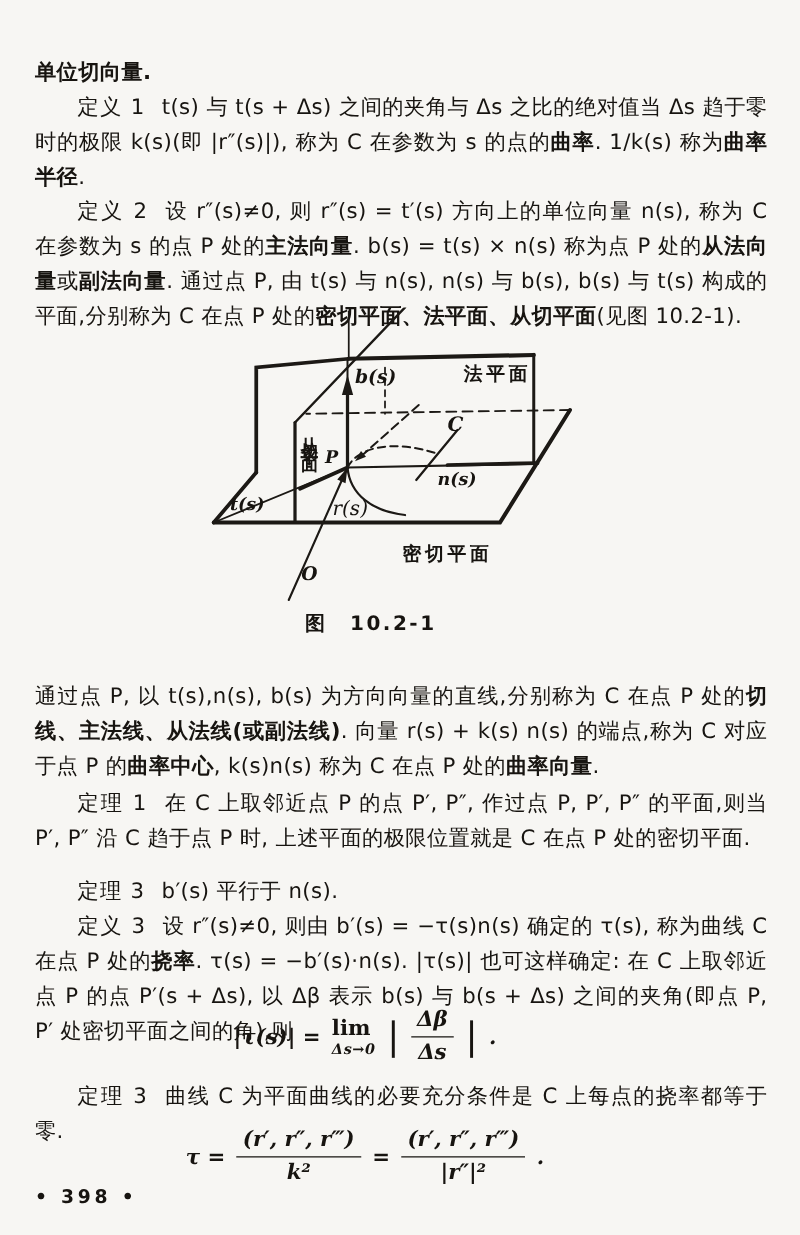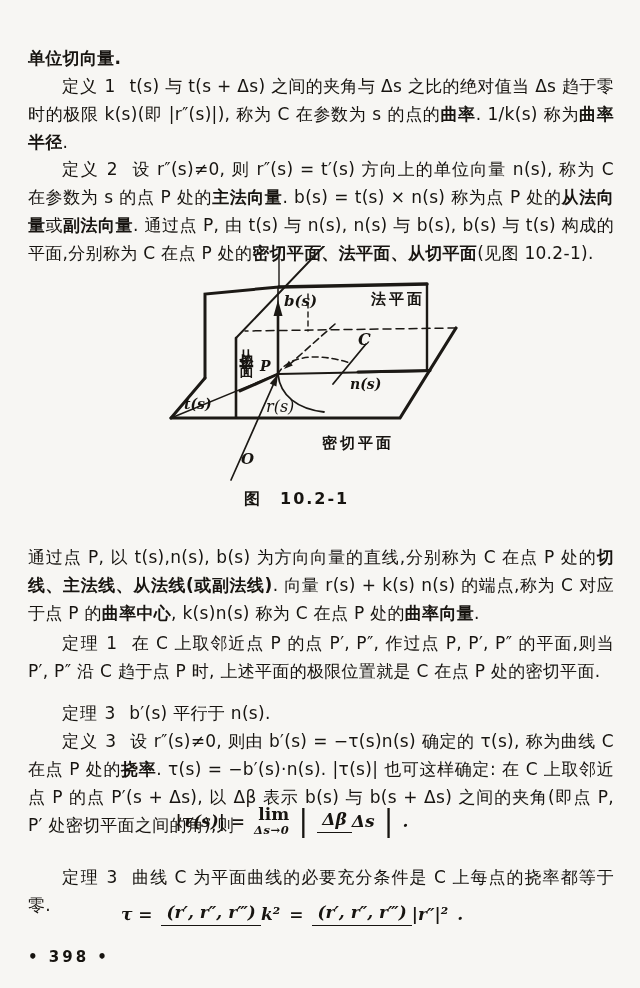--- a/index.html
+++ b/index.html
@@ -32,23 +32,23 @@
     position:absolute;left:244px;top:489px;
     font-size:16px;font-weight:bold;letter-spacing:2px;
   }
   
   .formula{
     position:absolute;left:0;width:584px;
     display:flex;justify-content:center;align-items:center;gap:9px;
     font-family:"DejaVu Serif",serif;font-style:italic;font-weight:bold;
     font-size:17px;
   }
-  .limwrap{display:inline-flex;flex-direction:column;align-items:flex-end;line-height:1}
+  .limwrap{display:inline-flex;flex-direction:column;align-items:flex-start;line-height:1}
   .limsub{font-size:11.5px;margin-top:2px;letter-spacing:.5px}
-  .frac{display:inline-flex;flex-direction:row;line-height:1.25}
+  .frac{display:inline-flex;flex-direction:column;align-items:center;line-height:1.25}
   .num{border-bottom:1.7px solid #171410;padding:0 5px 2px 5px}
   .den{padding-top:2px}
   .bigbar{font-size:30px;font-weight:normal;font-style:normal;line-height:1}
   .pagenum{
     position:absolute;left:28px;top:948px;
     font-size:15px;font-weight:bold;letter-spacing:3px;
   }
   .stroke{stroke:#1c1915;fill:none;stroke-linecap:round}
   .fillk{fill:#1c1915;stroke:none}
 </style>

